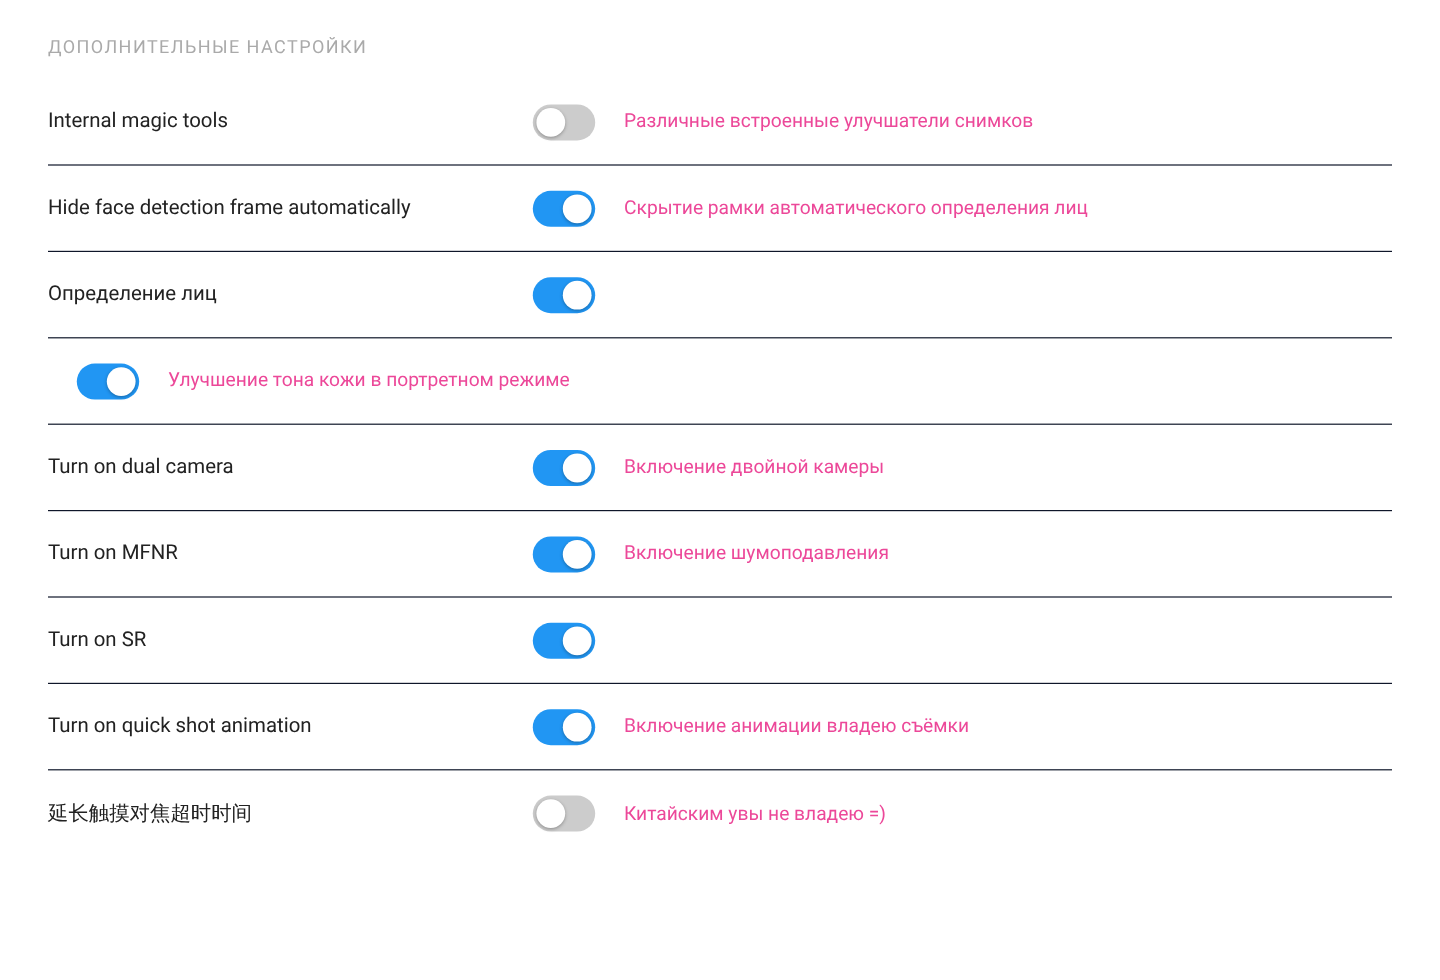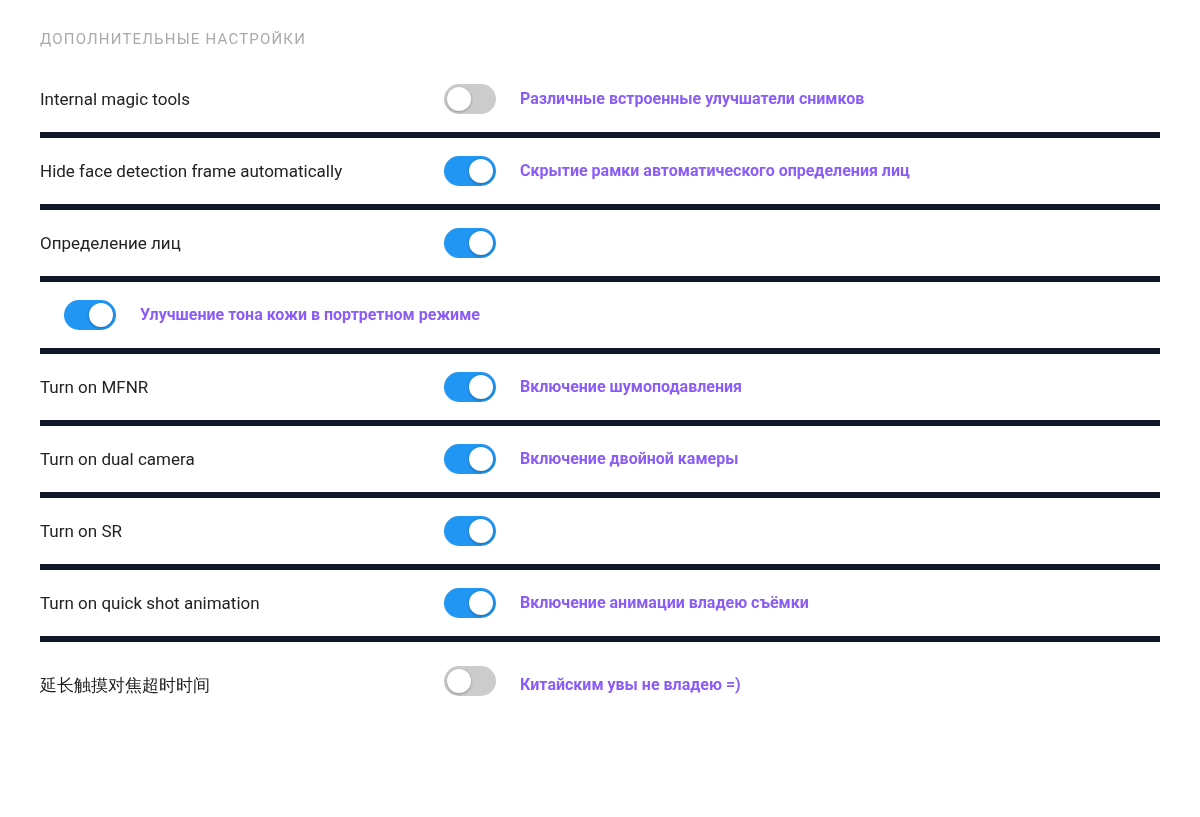--- a/index.html
+++ b/index.html
@@ -28,27 +28,26 @@
 
     .settings-list {
       display: flex;
       flex-direction: column;
     }
 
     .setting-row {
       display: flex;
       align-items: center;
       padding: 18px 0;
-      border-bottom: 6px solid #0f172a;
+      border-bottom: 1px solid #0f172a;
       min-height: 72px;
     }
 
     .setting-row:last-child {
       border-bottom: none;
-      align-items: flex-end;
     }
 
     .setting-label {
       width: 380px;
       font-size: 17px;
       color: #222;
       line-height: 1.3;
       flex-shrink: 0;
     }
 
@@ -102,23 +101,22 @@
       left: 25px;
     }
 
     .toggle-thumb.off {
       left: 3px;
     }
 
     .setting-description {
       flex: 1;
       font-size: 16px;
-      color: #8b5cf6;
+      color: #ec4899;
       line-height: 1.3;
-      font-weight: bold;
     }
   </style>
 </head>
 <body>
 
 <div>
   <div class="section-header">ДОПОЛНИТЕЛЬНЫЕ НАСТРОЙКИ</div>
 
   <div class="settings-list" id="settings-container">
   <div class="setting-row">
@@ -154,38 +152,38 @@
       <div class="setting-row">
         <div class="toggle-container">
           <div class="toggle">
             <div class="toggle-track on"></div>
             <div class="toggle-thumb on"></div>
           </div>
         </div>
         <div class="setting-description">Улучшение тона кожи в портретном режиме</div>
       </div>
       <div class="setting-row">
+        <div class="setting-label">Turn on dual camera</div>
+        <div class="toggle-container">
+          <div class="toggle">
+            <div class="toggle-track on"></div>
+            <div class="toggle-thumb on"></div>
+          </div>
+        </div>
+        <div class="setting-description">Включение двойной камеры</div>
+      </div>
+      <div class="setting-row">
         <div class="setting-label">Turn on MFNR</div>
         <div class="toggle-container">
           <div class="toggle">
             <div class="toggle-track on"></div>
             <div class="toggle-thumb on"></div>
           </div>
         </div>
         <div class="setting-description">Включение шумоподавления</div>
-      </div>
-      <div class="setting-row">
-        <div class="setting-label">Turn on dual camera</div>
-        <div class="toggle-container">
-          <div class="toggle">
-            <div class="toggle-track on"></div>
-            <div class="toggle-thumb on"></div>
-          </div>
-        </div>
-        <div class="setting-description">Включение двойной камеры</div>
       </div>
       <div class="setting-row">
         <div class="setting-label">Turn on SR</div>
         <div class="toggle-container">
           <div class="toggle">
             <div class="toggle-track on"></div>
             <div class="toggle-thumb on"></div>
           </div>
         </div>
       </div>

